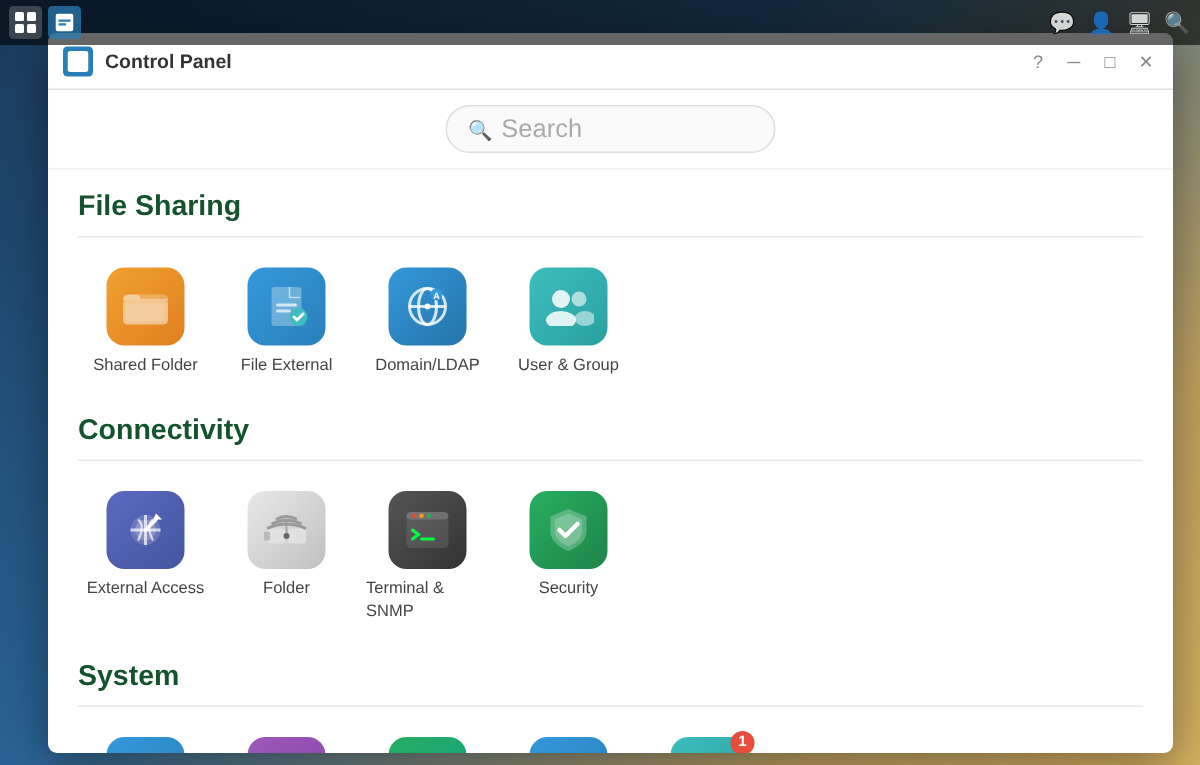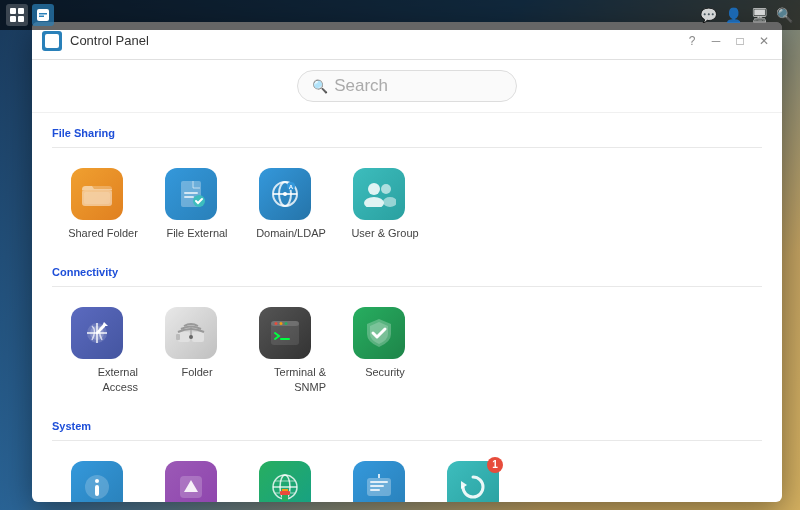--- a/index.html
+++ b/index.html
@@ -98,21 +98,21 @@
       display: flex;
       align-items: center;
       justify-content: center;
       color: white;
       font-size: 11px;
       flex-shrink: 0;
     }
     .title-text {
       font-size: 13px;
       color: #333;
-      font-weight: 400;
+      font-weight: 700;
       flex: 1;
     }
     .title-controls {
       display: flex;
       align-items: center;
       gap: 8px;
     }
     .title-btn {
       width: 16px;
       height: 16px;
@@ -156,23 +156,23 @@
       flex: 1;
       overflow-y: auto;
       padding: 0 20px 20px 20px;
     }
     .content::-webkit-scrollbar { width: 6px; }
     .content::-webkit-scrollbar-track { background: #f5f5f5; }
     .content::-webkit-scrollbar-thumb { background: #ccc; border-radius: 3px; }
 
     
     .section-header {
-      font-size: 11px;
+      font-size: 19px;
       font-weight: 600;
-      color: #1d4ed8;
+      color: #14532d;
       padding: 14px 0 8px 0;
       border-bottom: 1px solid #e8e8e8;
       margin-bottom: 8px;
     }
 
     
     .icon-grid {
       display: flex;
       flex-wrap: wrap;
       gap: 4px;
@@ -198,23 +198,22 @@
       align-items: center;
       justify-content: center;
       margin-bottom: 6px;
       position: relative;
       font-size: 26px;
     }
 
     .icon-label {
       font-size: 11px;
       color: #444;
-      text-align: right;
+      text-align: left;
       line-height: 1.3;
-      margin-left: 12px;
     }
 
     
     .icon-shared-folder { background: linear-gradient(135deg, #f0a030 0%, #e08020 100%); }
     .icon-file-services { background: linear-gradient(135deg, #3498db 0%, #2980b9 100%); }
     .icon-user-group { background: linear-gradient(135deg, #3dbdbd 0%, #2aa0a0 100%); }
     .icon-domain { background: linear-gradient(135deg, #3498db 0%, #2574a9 100%); }
     .icon-external-access { background: linear-gradient(135deg, #5b6abf 0%, #4455a0 100%); }
     .icon-network { background: linear-gradient(135deg, #e8e8e8 0%, #c0c0c0 100%); }
     .icon-security { background: linear-gradient(135deg, #27ae60 0%, #1e8449 100%); }

